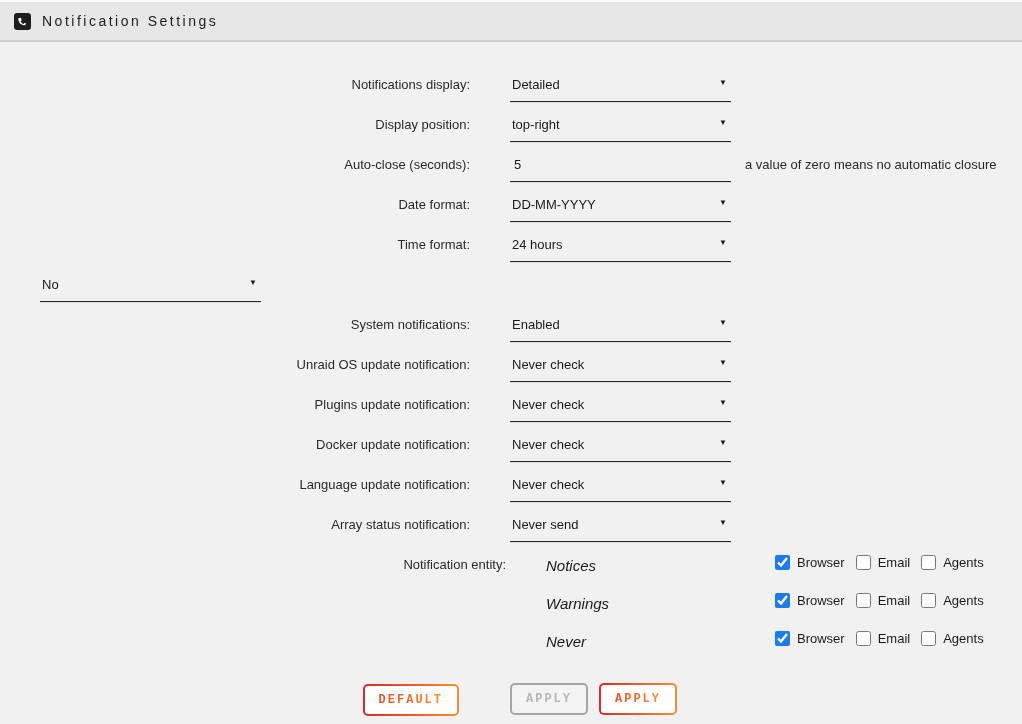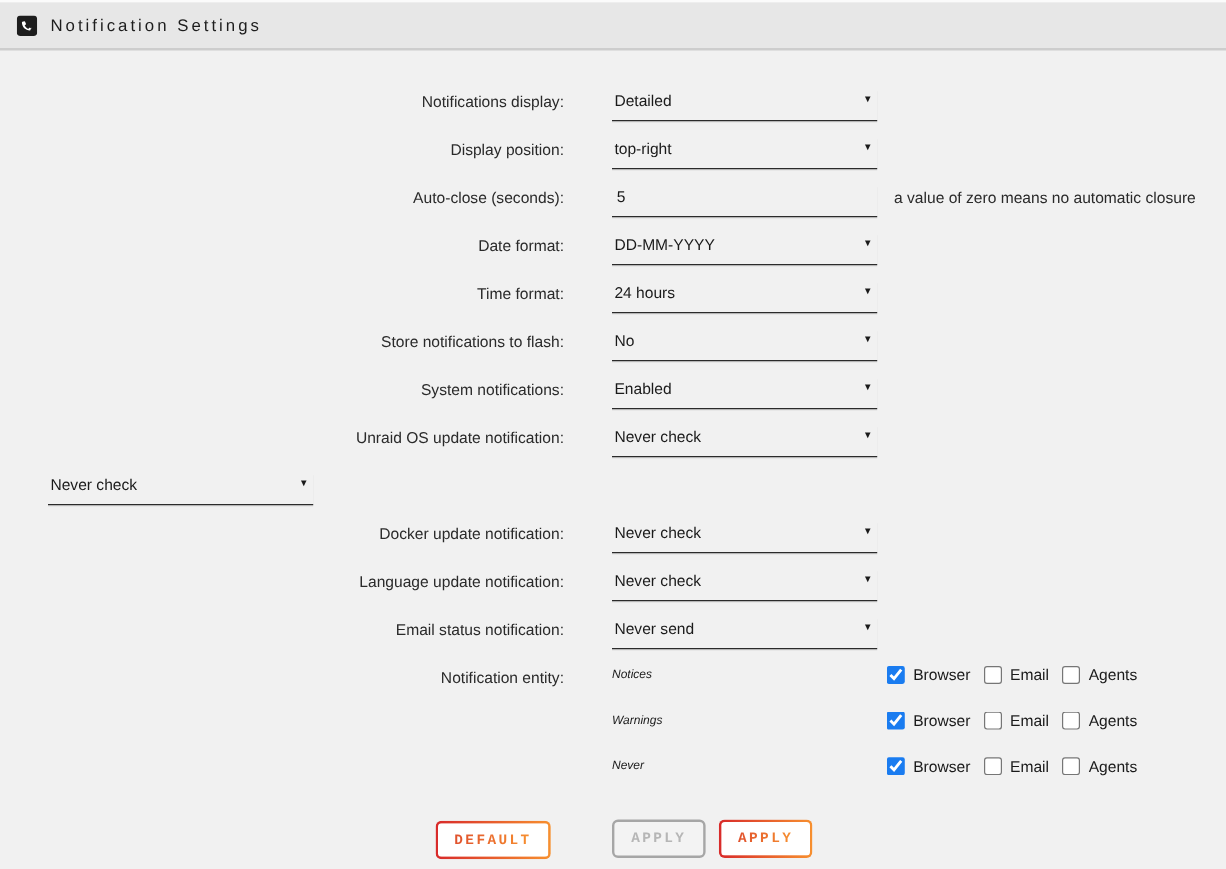--- a/index.html
+++ b/index.html
@@ -43,23 +43,23 @@
     pointer-events:none; line-height:1;
   }
   input.text {
     border:0; background:transparent; outline:none;
     font:13px "Liberation Sans", sans-serif; color:#1a1a1a;
     width:100%; padding:1px 2px 9px 4px;
   }
   .note { margin-left:14px; font-size:13px; color:#2a2a2a; padding-top:2px; }
 
   
-  .entity-row { height:38px; }
+  .entity-row { height:38px;padding-left:36px; }
   .entity-control { width:auto; display:flex; align-items:flex-start; }
-  .entity-name { width:229px; font-style:italic; font-size:10px; color:#1a1a1a; padding-top:2px; }
+  .entity-name { width:229px; font-style:italic; font-size:15px; color:#1a1a1a; padding-top:2px; }
   .cbx-set { display:flex; gap:11px; align-items:center; }
   .cbx { display:flex; align-items:center; gap:7px; font-size:13px; color:#1a1a1a; cursor:pointer; }
   .cbx input {
     width:15px; height:15px; margin:0; cursor:pointer;
     accent-color: var(--checkbox-blue, #1a7cf0);
   }
 
   
   .buttons-row { margin-top:13px; height:auto; align-items:center; }
   .btn-left { padding-right:11px; display:flex; justify-content:flex-end; }
@@ -135,21 +135,20 @@
 
     <div class="row">
       <div class="cell-label">Time format:</div>
       <div class="cell-control underline">
         <select><option>24 hours</option></select>
         <span class="arrow">▼</span>
       </div>
     </div>
 
     <div class="row">
-      <div class="cell-label">Store notifications to flash:</div>
       <div class="cell-control underline">
         <select><option>No</option></select>
         <span class="arrow">▼</span>
       </div>
     </div>
 
     <div class="row">
       <div class="cell-label">System notifications:</div>
       <div class="cell-control underline">
         <select><option>Enabled</option></select>
@@ -159,20 +158,21 @@
 
     <div class="row">
       <div class="cell-label">Unraid OS update notification:</div>
       <div class="cell-control underline">
         <select><option>Never check</option></select>
         <span class="arrow">▼</span>
       </div>
     </div>
 
     <div class="row">
+      <div class="cell-label">Plugins update notification:</div>
       <div class="cell-control underline">
         <select><option>Never check</option></select>
         <span class="arrow">▼</span>
       </div>
     </div>
 
     <div class="row">
       <div class="cell-label">Docker update notification:</div>
       <div class="cell-control underline">
         <select><option>Never check</option></select>
@@ -182,21 +182,21 @@
 
     <div class="row">
       <div class="cell-label">Language update notification:</div>
       <div class="cell-control underline">
         <select><option>Never check</option></select>
         <span class="arrow">▼</span>
       </div>
     </div>
 
     <div class="row">
-      <div class="cell-label">Email status notification:</div>
+      <div class="cell-label">Array status notification:</div>
       <div class="cell-control underline">
         <select><option>Never send</option></select>
         <span class="arrow">▼</span>
       </div>
     </div>
 
     <div class="row entity-row">
       <div class="cell-label">Notification entity:</div>
       <div class="cell-control entity-control">
         <span class="entity-name">Notices</span>

